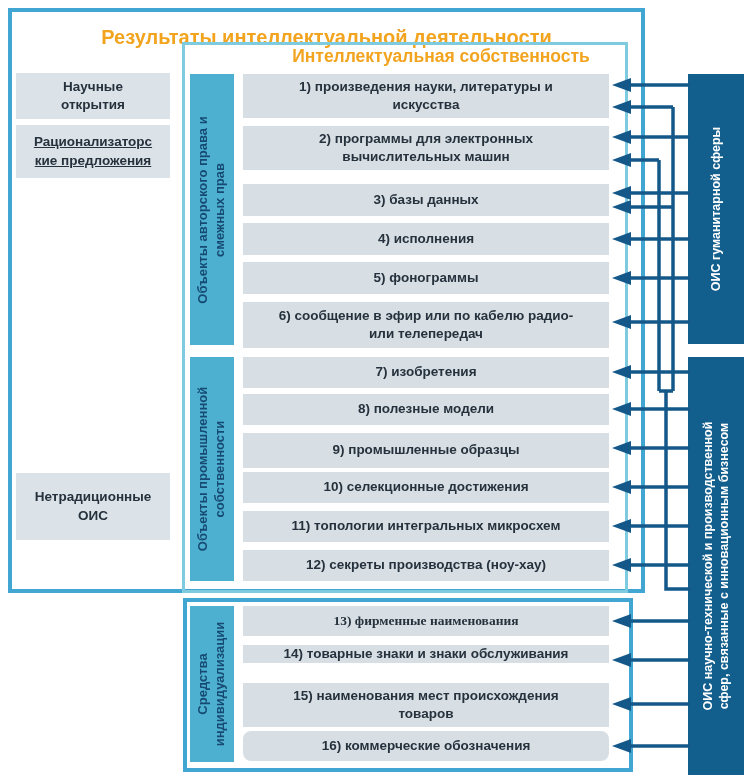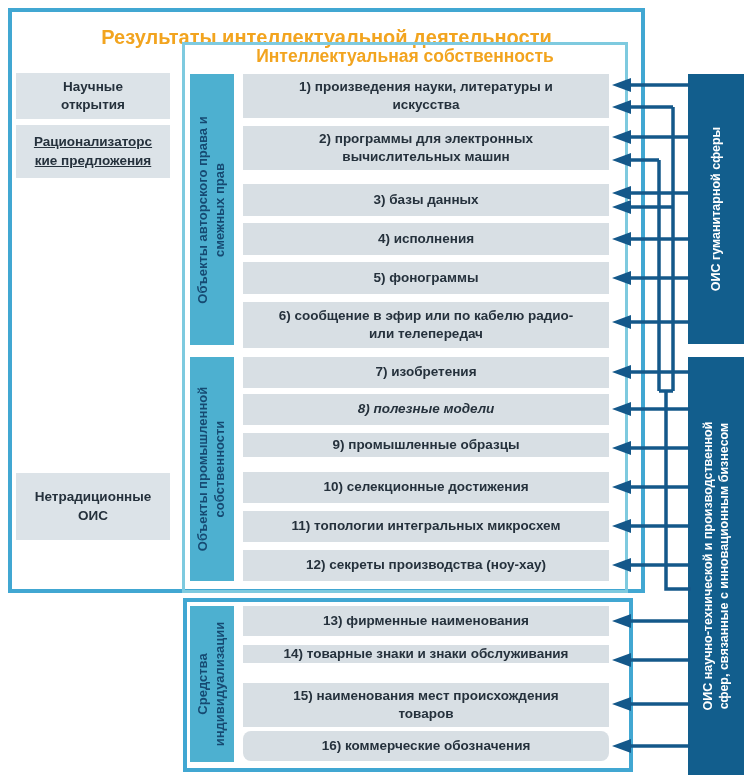--- a/index.html
+++ b/index.html
@@ -9,21 +9,21 @@
   }
   .box{position:absolute;box-sizing:border-box;}
   .outer-frame{border:4px solid var(--border-outer);padding-left:9px;}
   .inner-frame{border:3px solid var(--border-inner);}
   .bottom-frame{border:4px solid var(--border-outer);}
   .title{
     position:absolute;text-align:center;font-weight:bold;color:var(--accent-orange);
     width:100%;left:0;
   }
   .title.outer{top:14px;font-size:20px;}
-  .title.inner{top:46px;font-size:17.5px;}
+  .title.inner{top:46px;font-size:17.5px;padding-left:36px;}
   .gray-box{
     position:absolute;box-sizing:border-box;background:var(--left-bg);
     display:flex;align-items:center;justify-content:center;text-align:center;
     font-weight:bold;color:var(--text-dark);font-size:13.5px;line-height:1.35;
     white-space:pre-line;
   }
   .item-box{
     position:absolute;left:243px;width:366px;box-sizing:border-box;background:var(--item-bg);
     display:flex;align-items:center;justify-content:center;text-align:center;
     font-weight:bold;color:var(--text-dark);font-size:13.5px;line-height:1.35;
@@ -82,27 +82,27 @@
 искусства</div>
   <div class="item-box" style="top:126px;height:44px;text-align:center;">2) программы для электронных
 вычислительных машин</div>
   <div class="item-box" style="top:184px;height:32px;">3) базы данных</div>
   <div class="item-box" style="top:223px;height:32px;">4) исполнения</div>
   <div class="item-box" style="top:262px;height:32px;">5) фонограммы</div>
   <div class="item-box" style="top:302px;height:46px;">6) сообщение в эфир или по кабелю радио-
 или телепередач</div>
 
   <div class="item-box" style="top:357px;height:31px;">7) изобретения</div>
-  <div class="item-box" style="top:394px;height:31px;font-style:italic;">8) полезные модели</div>
-  <div class="item-box" style="top:433px;height:24px;">9) промышленные образцы</div>
+  <div class="item-box" style="top:394px;height:31px;">8) полезные модели</div>
+  <div class="item-box" style="top:433px;height:35px;">9) промышленные образцы</div>
   <div class="item-box" style="top:472px;height:31px;">10) селекционные достижения</div>
   <div class="item-box" style="top:511px;height:31px;">11) топологии интегральных микросхем</div>
   <div class="item-box" style="top:550px;height:31px;">12) секреты производства (ноу-хау)</div>
 
-  <div class="item-box" style="top:606px;height:30px;">13) фирменные наименования</div>
+  <div class="item-box" style="top:606px;height:30px;font-family:Liberation Serif, serif;">13) фирменные наименования</div>
   <div class="item-box" style="top:645px;height:18px;text-align:center;">14) товарные знаки и знаки обслуживания</div>
   <div class="item-box" style="top:683px;height:44px;">15) наименования мест происхождения
 товаров</div>
   <div class="item-box" style="top:731px;height:30px;border-radius:8px;">16) коммерческие обозначения</div>
 
   <div class="vbar" style="top:74px;height:270px;">
     <div class="rot" style="width:270px;height:56px;">ОИС гуманитарной сферы</div>
   </div>
   <div class="vbar" style="top:357px;height:418px;">
     <div class="rot" style="width:418px;height:56px;">ОИС научно-технической и производственной

